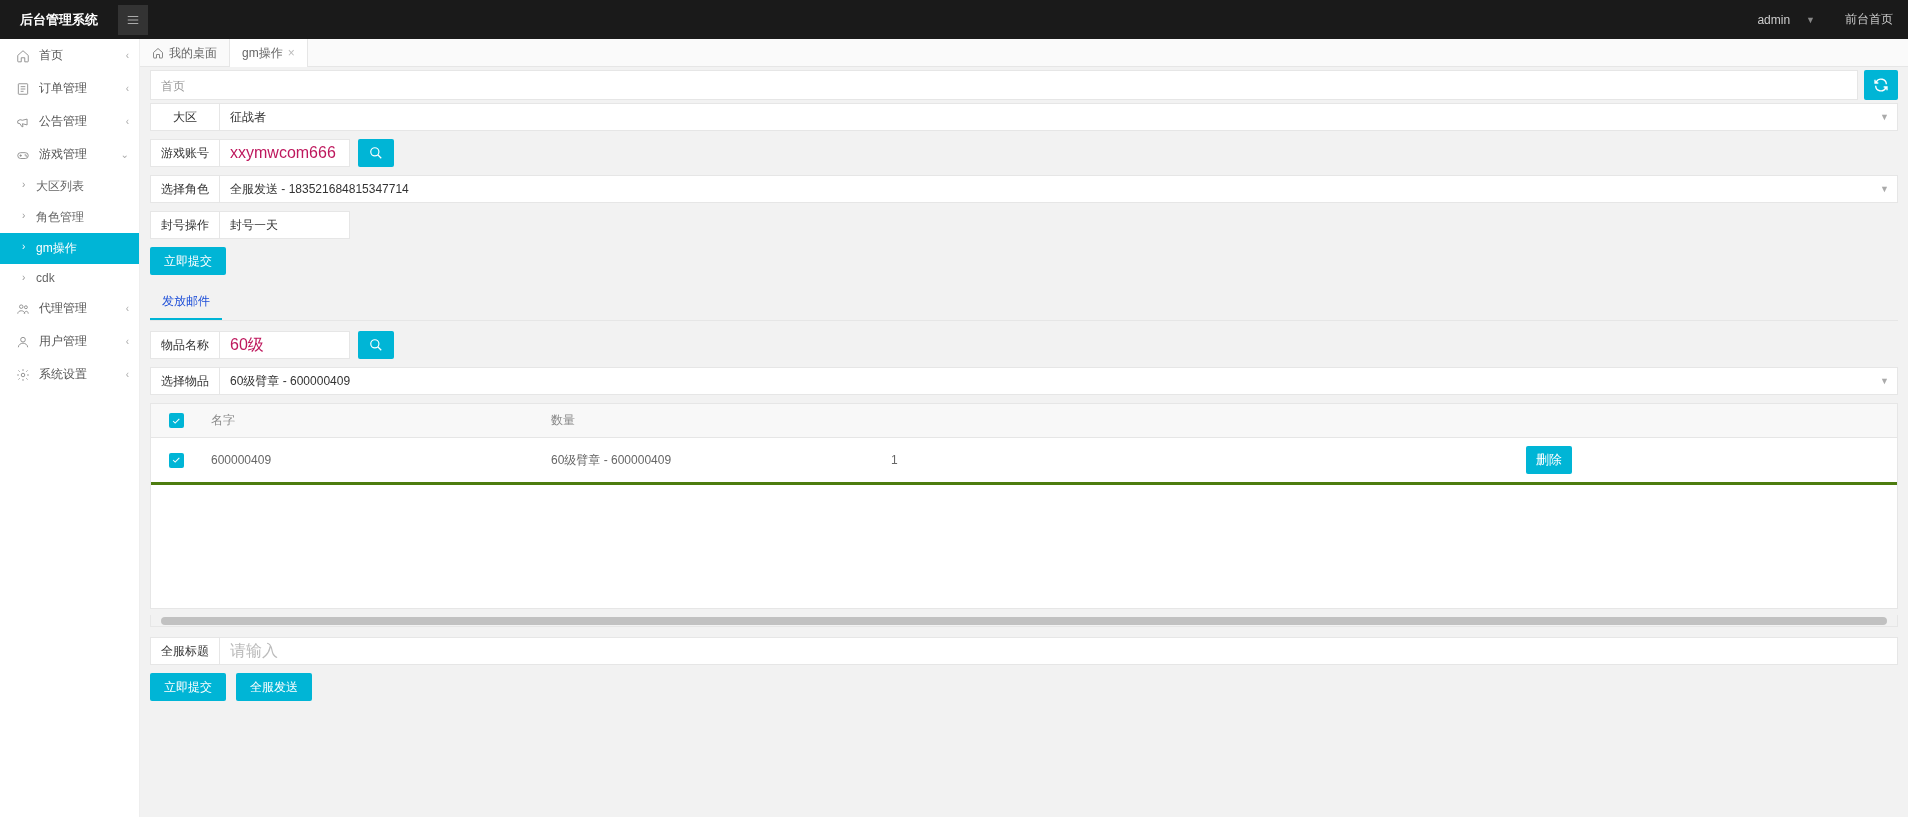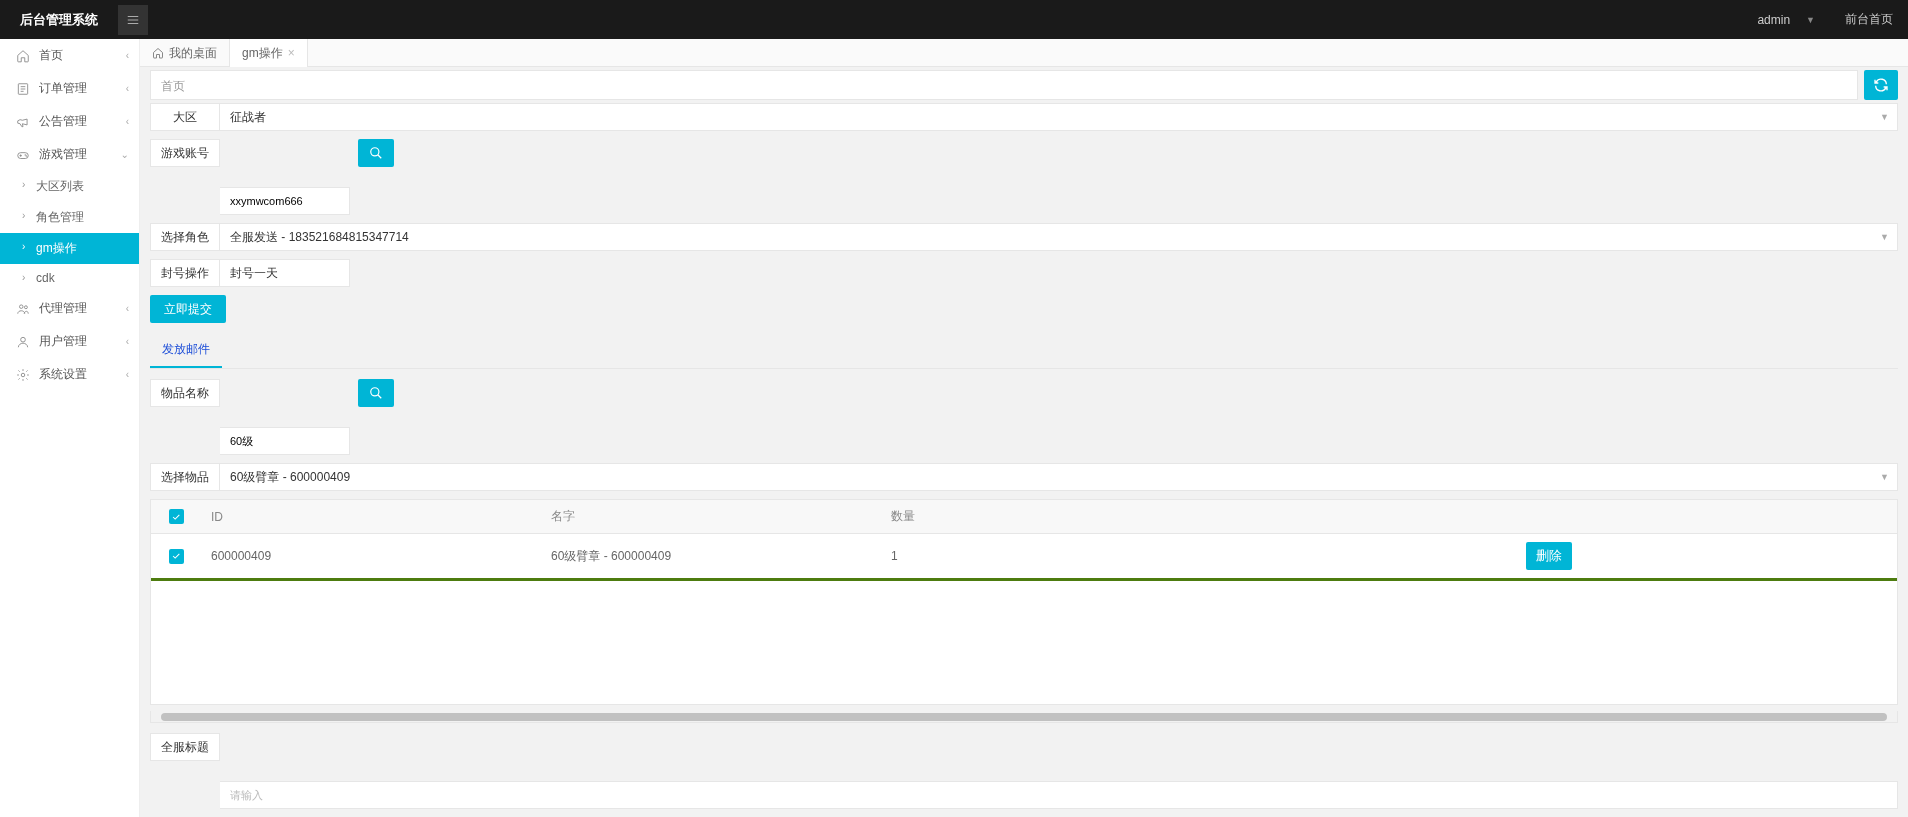--- a/index.html
+++ b/index.html
@@ -40,21 +40,21 @@
 .refresh-btn { width:34px; height:30px; background:#00b5d6; display:flex; align-items:center; justify-content:center; cursor:pointer; border-radius:2px; }
 .refresh-btn svg { stroke:#fff; fill:none; }
 
 .content { flex:1; overflow:auto; padding: 0 10px 10px 10px; }
 
 .form-row { display:flex; align-items:stretch; margin-bottom: 8px; }
 .form-label { width:70px; min-width:70px; background:#fff; border:1px solid #e6e6e6; display:flex; align-items:center; justify-content:center; font-size:12px; color:#333; height:28px; }
 .form-field { flex:1; }
 .form-select { height:28px; background:#fff; border:1px solid #e6e6e6; border-left:none; padding:0 10px; display:flex; align-items:center; font-size:12px; color:#333; position:relative; cursor:pointer; }
 .form-select .caret { position:absolute; right:8px; color:#aaa; font-size:9px; }
-.form-input { height:28px; background:#fff; border:1px solid #e6e6e6; border-left:none; padding:0 10px; font-size:11px; color:#000000; width:130px; outline:none;margin-top:48px; }
+.form-input { height:28px; background:#fff; border:1px solid #e6e6e6; border-left:none; padding:0 10px; font-size:16px; color:#be185d; width:130px; outline:none; }
 .form-input-wide { flex:1; border-left:none; }
 .form-input::placeholder { color:#bbb; }
 
 .btn { height:28px; padding:0 14px; background:#00b5d6; color:#fff; border:none; font-size:12px; cursor:pointer; border-radius:2px; display:inline-flex; align-items:center; justify-content:center; }
 .btn-icon { width:36px; padding:0; margin-left:8px; }
 .btn-icon svg { stroke:#fff; fill:none; }
 
 .btn-row { margin-bottom:10px; }
 
 .sub-tabs { border-bottom:1px solid #e6e6e6; margin-bottom:10px; }
@@ -265,21 +265,20 @@
 
       <div class="table-wrap">
         <div class="thead">
           <div class="th col-check">
               <div class="checkbox">
                 <svg width="10" height="10" viewBox="0 0 24 24">
                   <path d="M5 12l5 5L20 7"></path>
                 </svg>
               </div>
             </div>
-          <div class="th col-id">ID</div>
           <div class="th col-name">名字</div>
           <div class="th col-qty">数量</div>
           <div class="th col-action"></div>
         </div>
         <div class="tbody-wrap">
           <div class="trow">
             <div class="td col-check">
                 <div class="checkbox">
                   <svg width="10" height="10" viewBox="0 0 24 24">
                     <path d="M5 12l5 5L20 7"></path>

